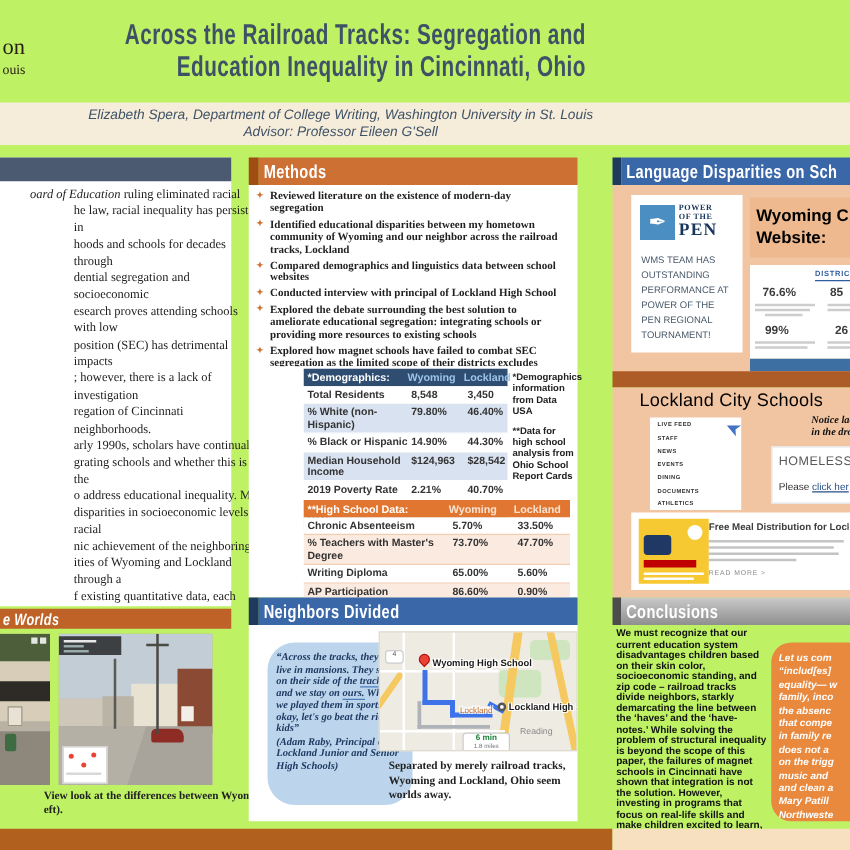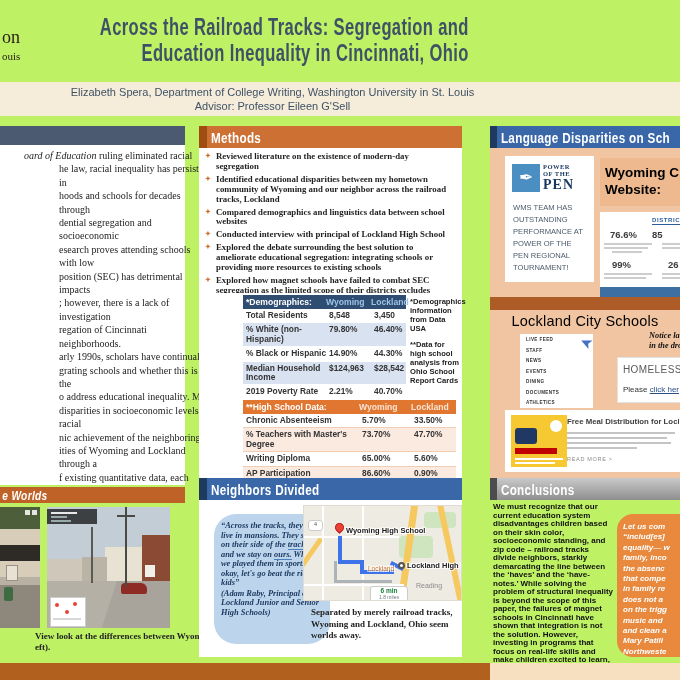--- a/index.html
+++ b/index.html
@@ -5,21 +5,21 @@
   html,body{margin:0;padding:0;}
   body{width:680px;height:680px;overflow:hidden;font-family:"Liberation Sans",sans-serif;}
   .poster{position:relative;width:680px;height:680px;background:#bef264;overflow:hidden;}
   .abs{position:absolute;}
   .pre{white-space:pre-line;padding-left:35px;}
   
   .logo-frag{font-family:"Liberation Serif",serif;color:#2a2015;}
   .title-wrap{left:0;top:14px;width:545px;text-align:right;color:#3e5166;}
   .title-line{display:block;font-weight:800;font-size:23px;line-height:26px;transform:scaleX(.72);transform-origin:50% 50%;white-space:nowrap;letter-spacing:.5px;}
   .byline-strip{left:0;top:82px;width:680px;height:34px;background:#f6ecda;}
-  .byline-inner{position:absolute;left:0;top:3px;width:545px;text-align:center;color:#3e5266;font-size:11px;line-height:14px;}
+  .byline-inner{position:absolute;left:0;top:3px;width:545px;text-align:center;color:#3e5266;font-size:11px;line-height:14px;font-style:italic;}
   
   .bar{overflow:hidden;display:flex;align-items:center;}
   .bar-text{display:inline-block;color:#fff;font-weight:700;font-size:15px;transform:scaleX(.78);transform-origin:0 50%;white-space:nowrap;padding-left:5px;letter-spacing:.4px;}
   
   .left-panel{left:0;top:126px;width:185px;height:359px;background:#fff;}
   .left-head{left:0;top:126px;width:185px;height:19px;background:#4b5a71;}
   .intro-text{left:0;top:149px;width:185px;height:334px;overflow:hidden;
     font-family:"Liberation Serif",serif;font-size:10px;line-height:13.4px;color:#1c1c1c;margin-left:24px;}
   .tw-bar{left:0;top:487px;width:185px;height:16px;background:#bf6228;}
   .tw-bar .bar-text{font-size:13px;font-style:italic;padding-left:3px;}
@@ -342,21 +342,21 @@
     <div class="wms-text">WMS TEAM HAS OUTSTANDING PERFORMANCE AT POWER OF THE PEN REGIONAL TOURNAMENT!</div>
   </div>
   <div class="abs wyo-box pre">Wyoming C
 Website:</div>
   <div class="abs stats-card">
     <div class="district">DISTRICT</div>
     <div class="statv" style="left:10px;top:17px;">76.6%</div>
     <div class="mline" style="left:4px;top:31px;width:48px;"></div>
     <div class="mline" style="left:4px;top:35px;width:44px;"></div>
     <div class="mline" style="left:12px;top:39px;width:30px;"></div>
-    <div class="statv" style="left:52px;top:17px;">85</div>
+    <div class="statv" style="left:64px;top:17px;">85</div>
     <div class="mline" style="left:62px;top:31px;width:32px;"></div>
     <div class="mline" style="left:62px;top:35px;width:30px;"></div>
     <div class="statv" style="left:12px;top:47px;">99%</div>
     <div class="mline" style="left:4px;top:61px;width:48px;"></div>
     <div class="mline" style="left:4px;top:65px;width:42px;"></div>
     <div class="statv" style="left:68px;top:47px;">26</div>
     <div class="mline" style="left:62px;top:61px;width:32px;"></div>
     <div class="mline" style="left:62px;top:65px;width:28px;"></div>
   </div>
   <div class="abs blue-strip"></div>

